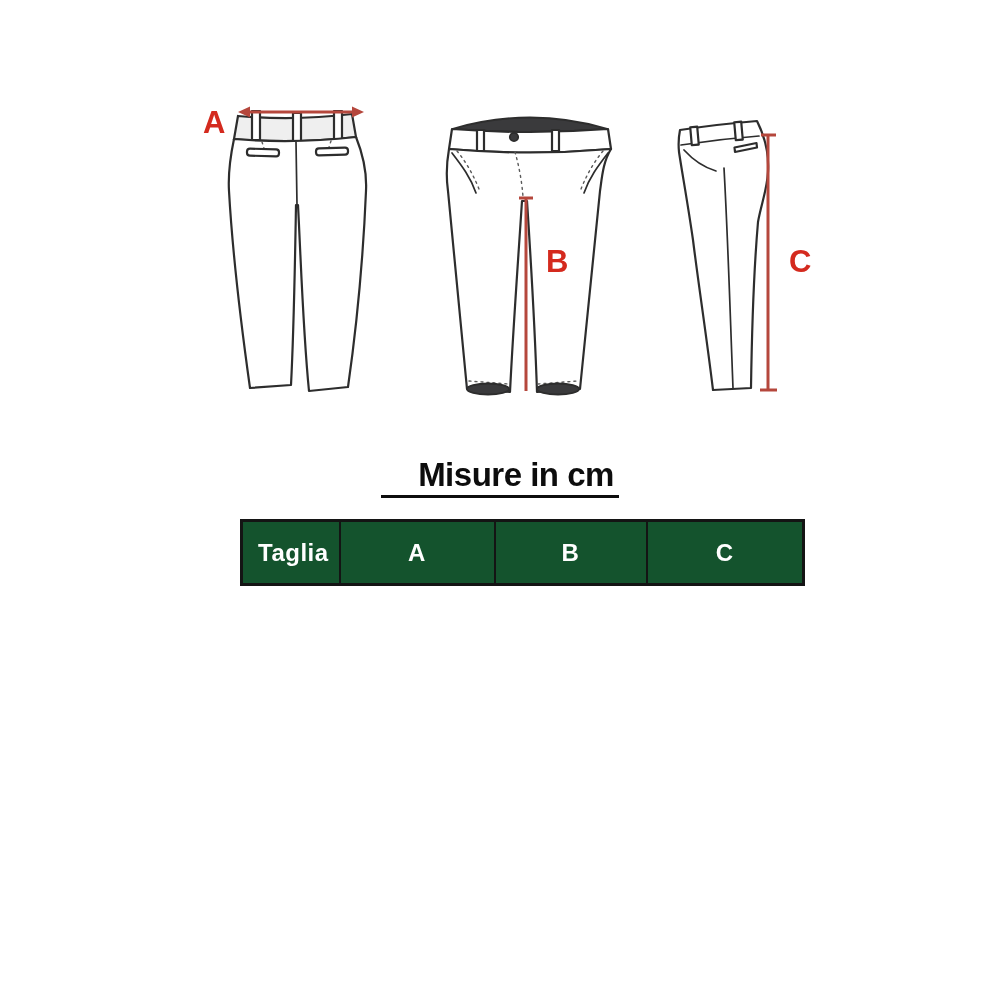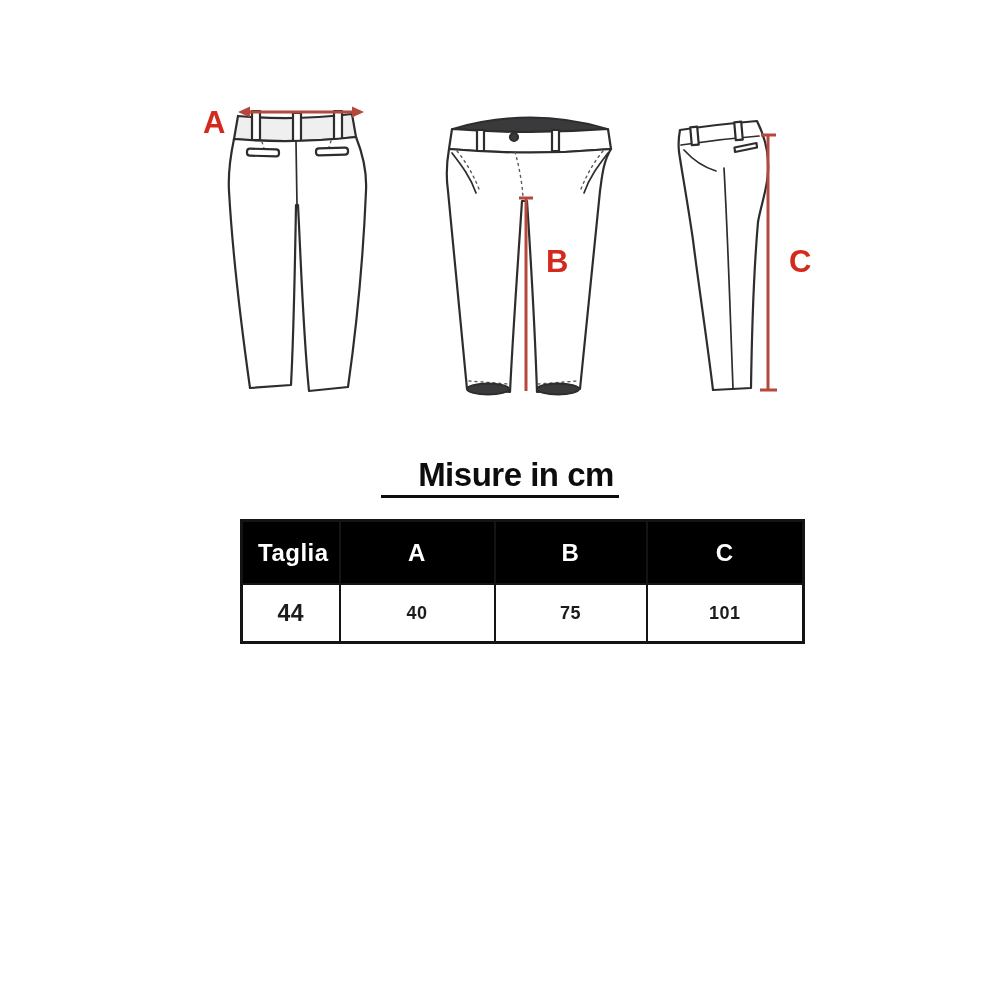--- a/index.html
+++ b/index.html
@@ -53,21 +53,21 @@
     table-layout: fixed;
     border: 3px solid #141414;
     color: #1c1c1c;
   }
   table.size-table th, table.size-table td {
     border: 2px solid #141414;
     font-weight: 700;
     padding: 0;
   }
   table.size-table thead th {
-    background: #000000;
+    background: #14532d;
     color: #ffffff;
     height: 61px;
     font-size: 24px;
     letter-spacing: 0.5px;
     text-align: center;
   }
   table.size-table thead th.c0 {
     text-align: left;
     padding-left: 15px;
   }
@@ -168,22 +168,16 @@
     </colgroup>
     <thead>
       <tr>
         <th class="c0">Taglia</th>
         <th>A</th>
         <th>B</th>
         <th>C</th>
       </tr>
     </thead>
     <tbody>
-      <tr>
-        <td class="c0">44</td>
-        <td>40</td>
-        <td>75</td>
-        <td>101</td>
-      </tr>
     </tbody>
   </table>
 
 </div>
 
 </body></html>

